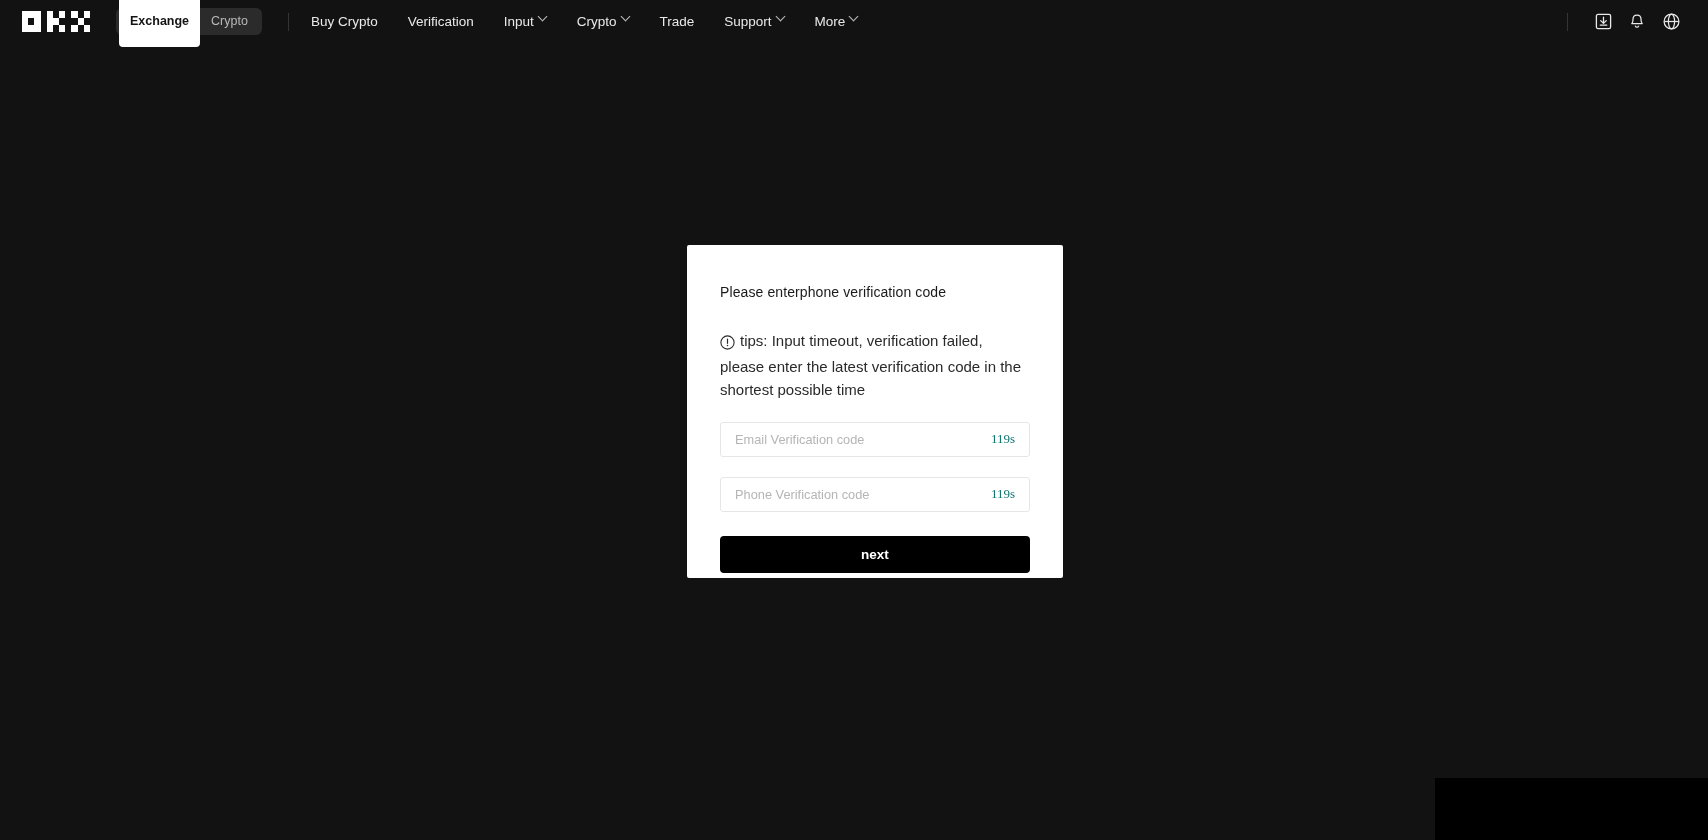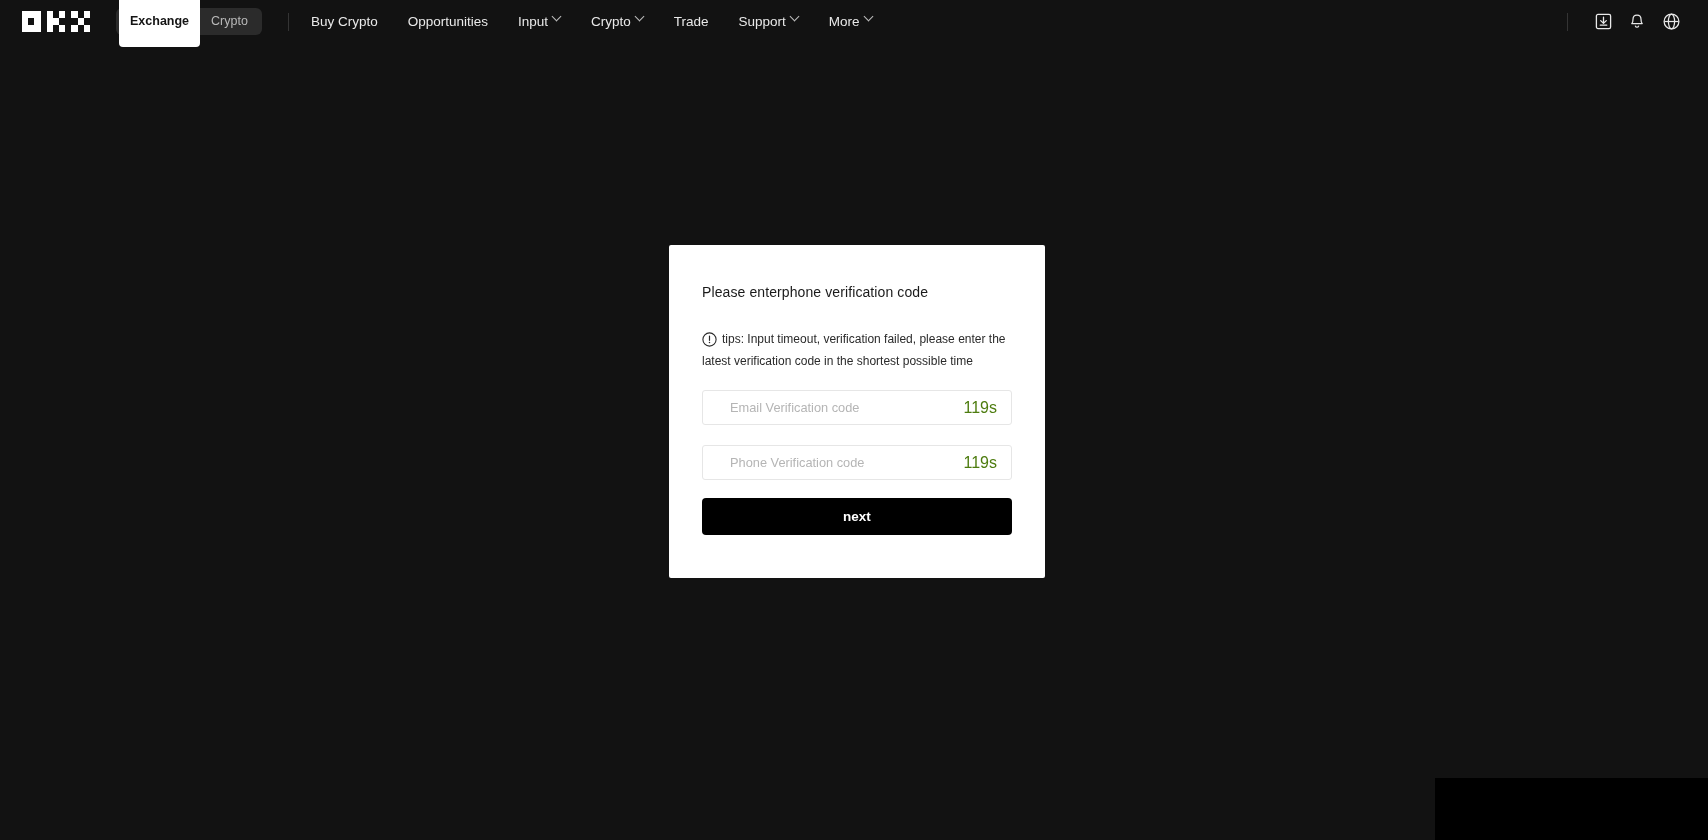--- a/index.html
+++ b/index.html
@@ -129,21 +129,21 @@
     display: flex;
     align-items: center;
     justify-content: center;
     cursor: pointer;
   }
   .icon-btn svg { display: block; }
 
   
   .card {
     position: absolute;
-    left: 669px;
+    left: 687px;
     top: 245px;
     width: 376px;
     height: 333px;
     background: #ffffff;
     border-radius: 2px;
   }
 
   .card-inner {
     padding: 38px 33px 0 33px;
   }
@@ -151,21 +151,21 @@
   .card-title {
     font-size: 14px;
     color: #1a1a1a;
     line-height: 1.4;
     letter-spacing: 0.1px;
   }
 
   .tips-row {
     margin-top: 27px;
     display: block;
-    font-size: 12px;
+    font-size: 15px;
     color: #2a2a2a;
     line-height: 1.52;
   }
   .tips-icon {
     display: inline-block;
     vertical-align: -4px;
     margin-right: 5px;
   }
 
   .field {
@@ -181,32 +181,32 @@
   .field:first-of-type { margin-top: 24px; }
   .field .ph {
     flex: 1 1 auto;
     font-size: 12.8px;
     color: #b5b5b5;
     border: none;
     outline: none;
     background: transparent;
     font-family: "Liberation Sans", sans-serif;
     padding: 0;
-    margin-left: 13px;
   }
   .field .ph::placeholder { color: #b5b5b5; }
   .field .timer {
-    font-size: 16px;
-    color: #4d7c0f;
+    font-size: 13px;
+    color: #0f766e;
     white-space: nowrap;
     cursor: pointer;
+    font-family: Liberation Serif, serif;
   }
 
   .next-btn {
-    margin-top: 18px;
+    margin-top: 24px;
     width: 100%;
     height: 37px;
     background: #000000;
     color: #ffffff;
     font-size: 13.5px;
     font-weight: 700;
     border: none;
     border-radius: 4px;
     cursor: pointer;
     font-family: "Liberation Sans", sans-serif;
@@ -271,21 +271,21 @@
     <div class="seg">Crypto</div>
   </div>
 
   <div class="nav-divider"></div>
 
   <div class="nav-links">
     <div class="nav-item">
       <span>Buy Crypto</span>
     </div>
     <div class="nav-item">
-      <span>Opportunities</span>
+      <span>Verification</span>
     </div>
     <div class="nav-item">
       <span>Input</span>
       <span class="caret"></span>
     </div>
     <div class="nav-item">
       <span>Crypto</span>
       <span class="caret"></span>
     </div>
     <div class="nav-item">

